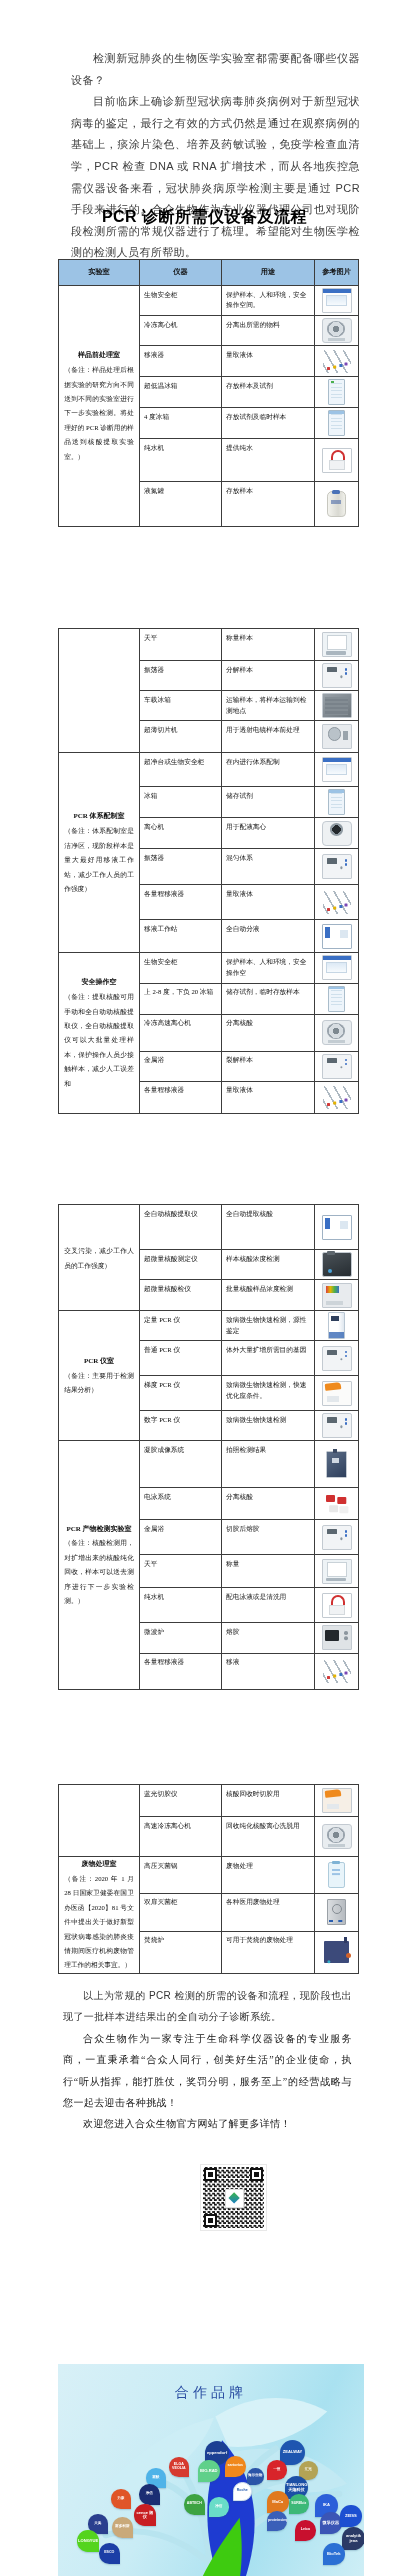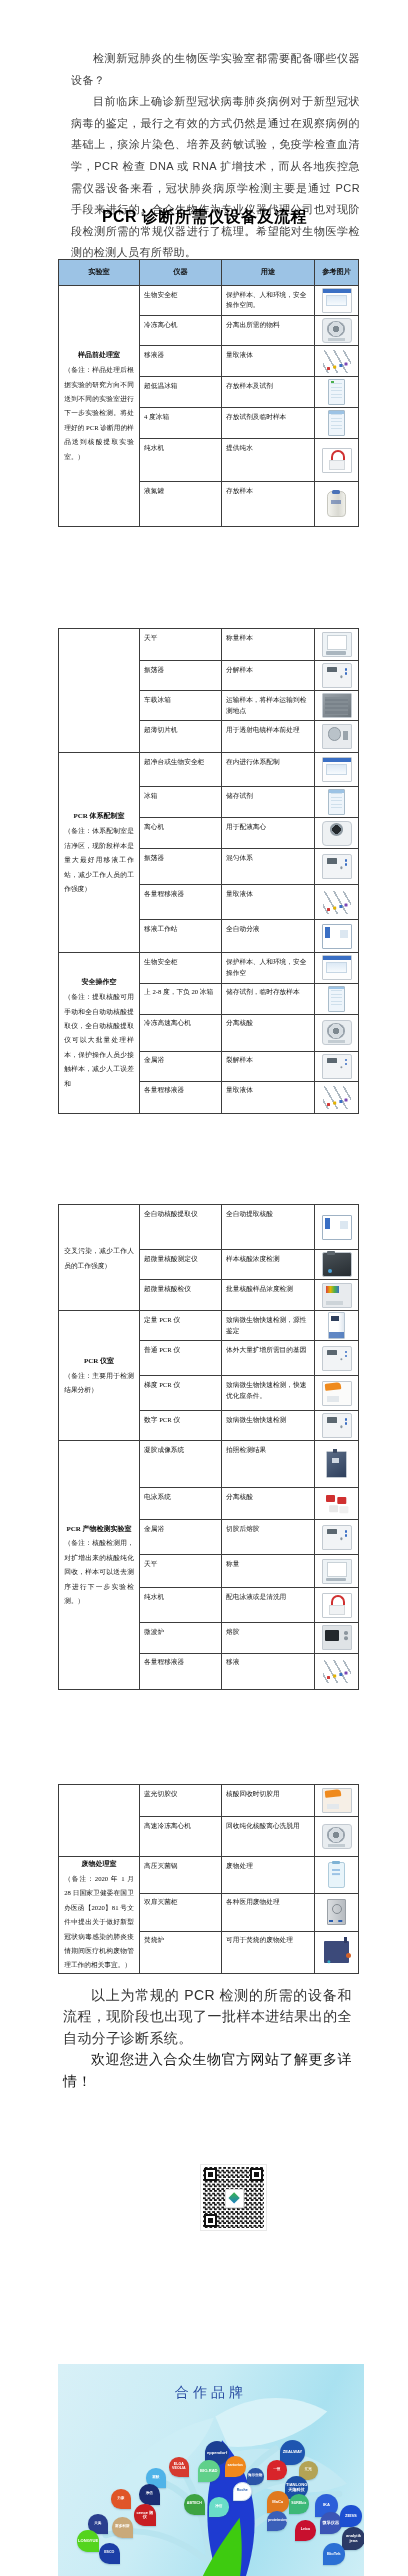--- a/index.html
+++ b/index.html
@@ -105,21 +105,21 @@
   .eq-autoclave::before{left:3.1px;top:-2.1px;width:7.2px;height:3.6px;background:#7fb3d5;border-radius:1px;}
   .eq-autoclave::after{left:2.6px;top:6.2px;width:8.2px;height:2.1px;background:#9cc3e5;box-shadow:0 4.1px 0 #9cc3e5;}
   .eq-double-door-sterilizer{width:16.5px;height:24px;margin:1px auto;background:linear-gradient(90deg,#dadde0,#b6bbc0);border:0.5px solid #9aa0a6;}
   .eq-double-door-sterilizer::before{left:3.6px;top:4.1px;width:8.2px;height:8.2px;border-radius:50%;border:1.5px solid #858c93;}
   .eq-double-door-sterilizer::after{left:1px;bottom:2.1px;width:4.1px;height:2.1px;background:#2b5fb0;box-shadow:9.3px 0 0 #2b5fb0;}
   .eq-incinerator{width:25px;height:21.6px;background:#3c4a7a;border:none;border-radius:1px;}
   .eq-incinerator::before{right:2.1px;top:-4.1px;width:3.1px;height:5.2px;background:#2e3a63;}
   .eq-incinerator::after{right:-2.1px;bottom:5.2px;width:5.2px;height:5.2px;border-radius:50%;background:#d2622a;
       box-shadow:-19.6px 6.2px 0 -1px #35b0c9;}
   
-  .outro{position:absolute;top:1985px;left:63px;width:289px;font-size:14px;
+  .outro{position:absolute;top:1985px;left:63px;width:289px;font-size:10px;
     letter-spacing:0.4px;line-height:21.4px;color:#161616;text-align:justify;}
   .outro p{margin:0;text-indent:2em;}
   .outro .sans{font-family:"Liberation Sans","DejaVu Sans",sans-serif;color:#333;}
   .weblink{color:#0563C1;text-decoration:underline;}
   
   .qr{position:absolute;left:201px;top:2165px;width:61px;height:61px;background:
       repeating-conic-gradient(#1a1a1a 0% 25%, #ffffff 0% 50%);
       background-size:4.6px 4.6px;border:2.1px solid #fff;outline:0.5px solid #e8e8e8;}
   .finder{position:absolute;width:13.4px;height:13.4px;background:#fff;border:2.1px solid #111;box-sizing:border-box;}
   .finder::before{content:"";position:absolute;inset:2.1px;background:#111;}
@@ -684,20 +684,21 @@
         </td>
         <td class="img-cell">
           <div class="eq eq-incinerator"></div>
         </td>
       </tr>
     </tbody>
 </table>
 
 <div class="outro">
   <p class="sans">以上为常规的 PCR 检测的所需的设备和流程，现阶段也出现了一批样本进结果出的全自动分子诊断系统。</p>
+  <p>合众生物作为一家专注于生命科学仪器设备的专业服务商，一直秉承着“合众人同行，创美好生活”的企业使命，执行“听从指挥，能打胜仗，奖罚分明，服务至上”的经营战略与您一起去迎击各种挑战！</p>
   <p>欢迎您进入合众生物官方网站了解更多详情！</p>
 </div>
 
 <div class="qr">
   <div class="finder f-tl"></div>
   <div class="finder f-tr"></div>
   <div class="finder f-bl"></div>
   <div class="qr-logo">
       <span></span>
     </div>

